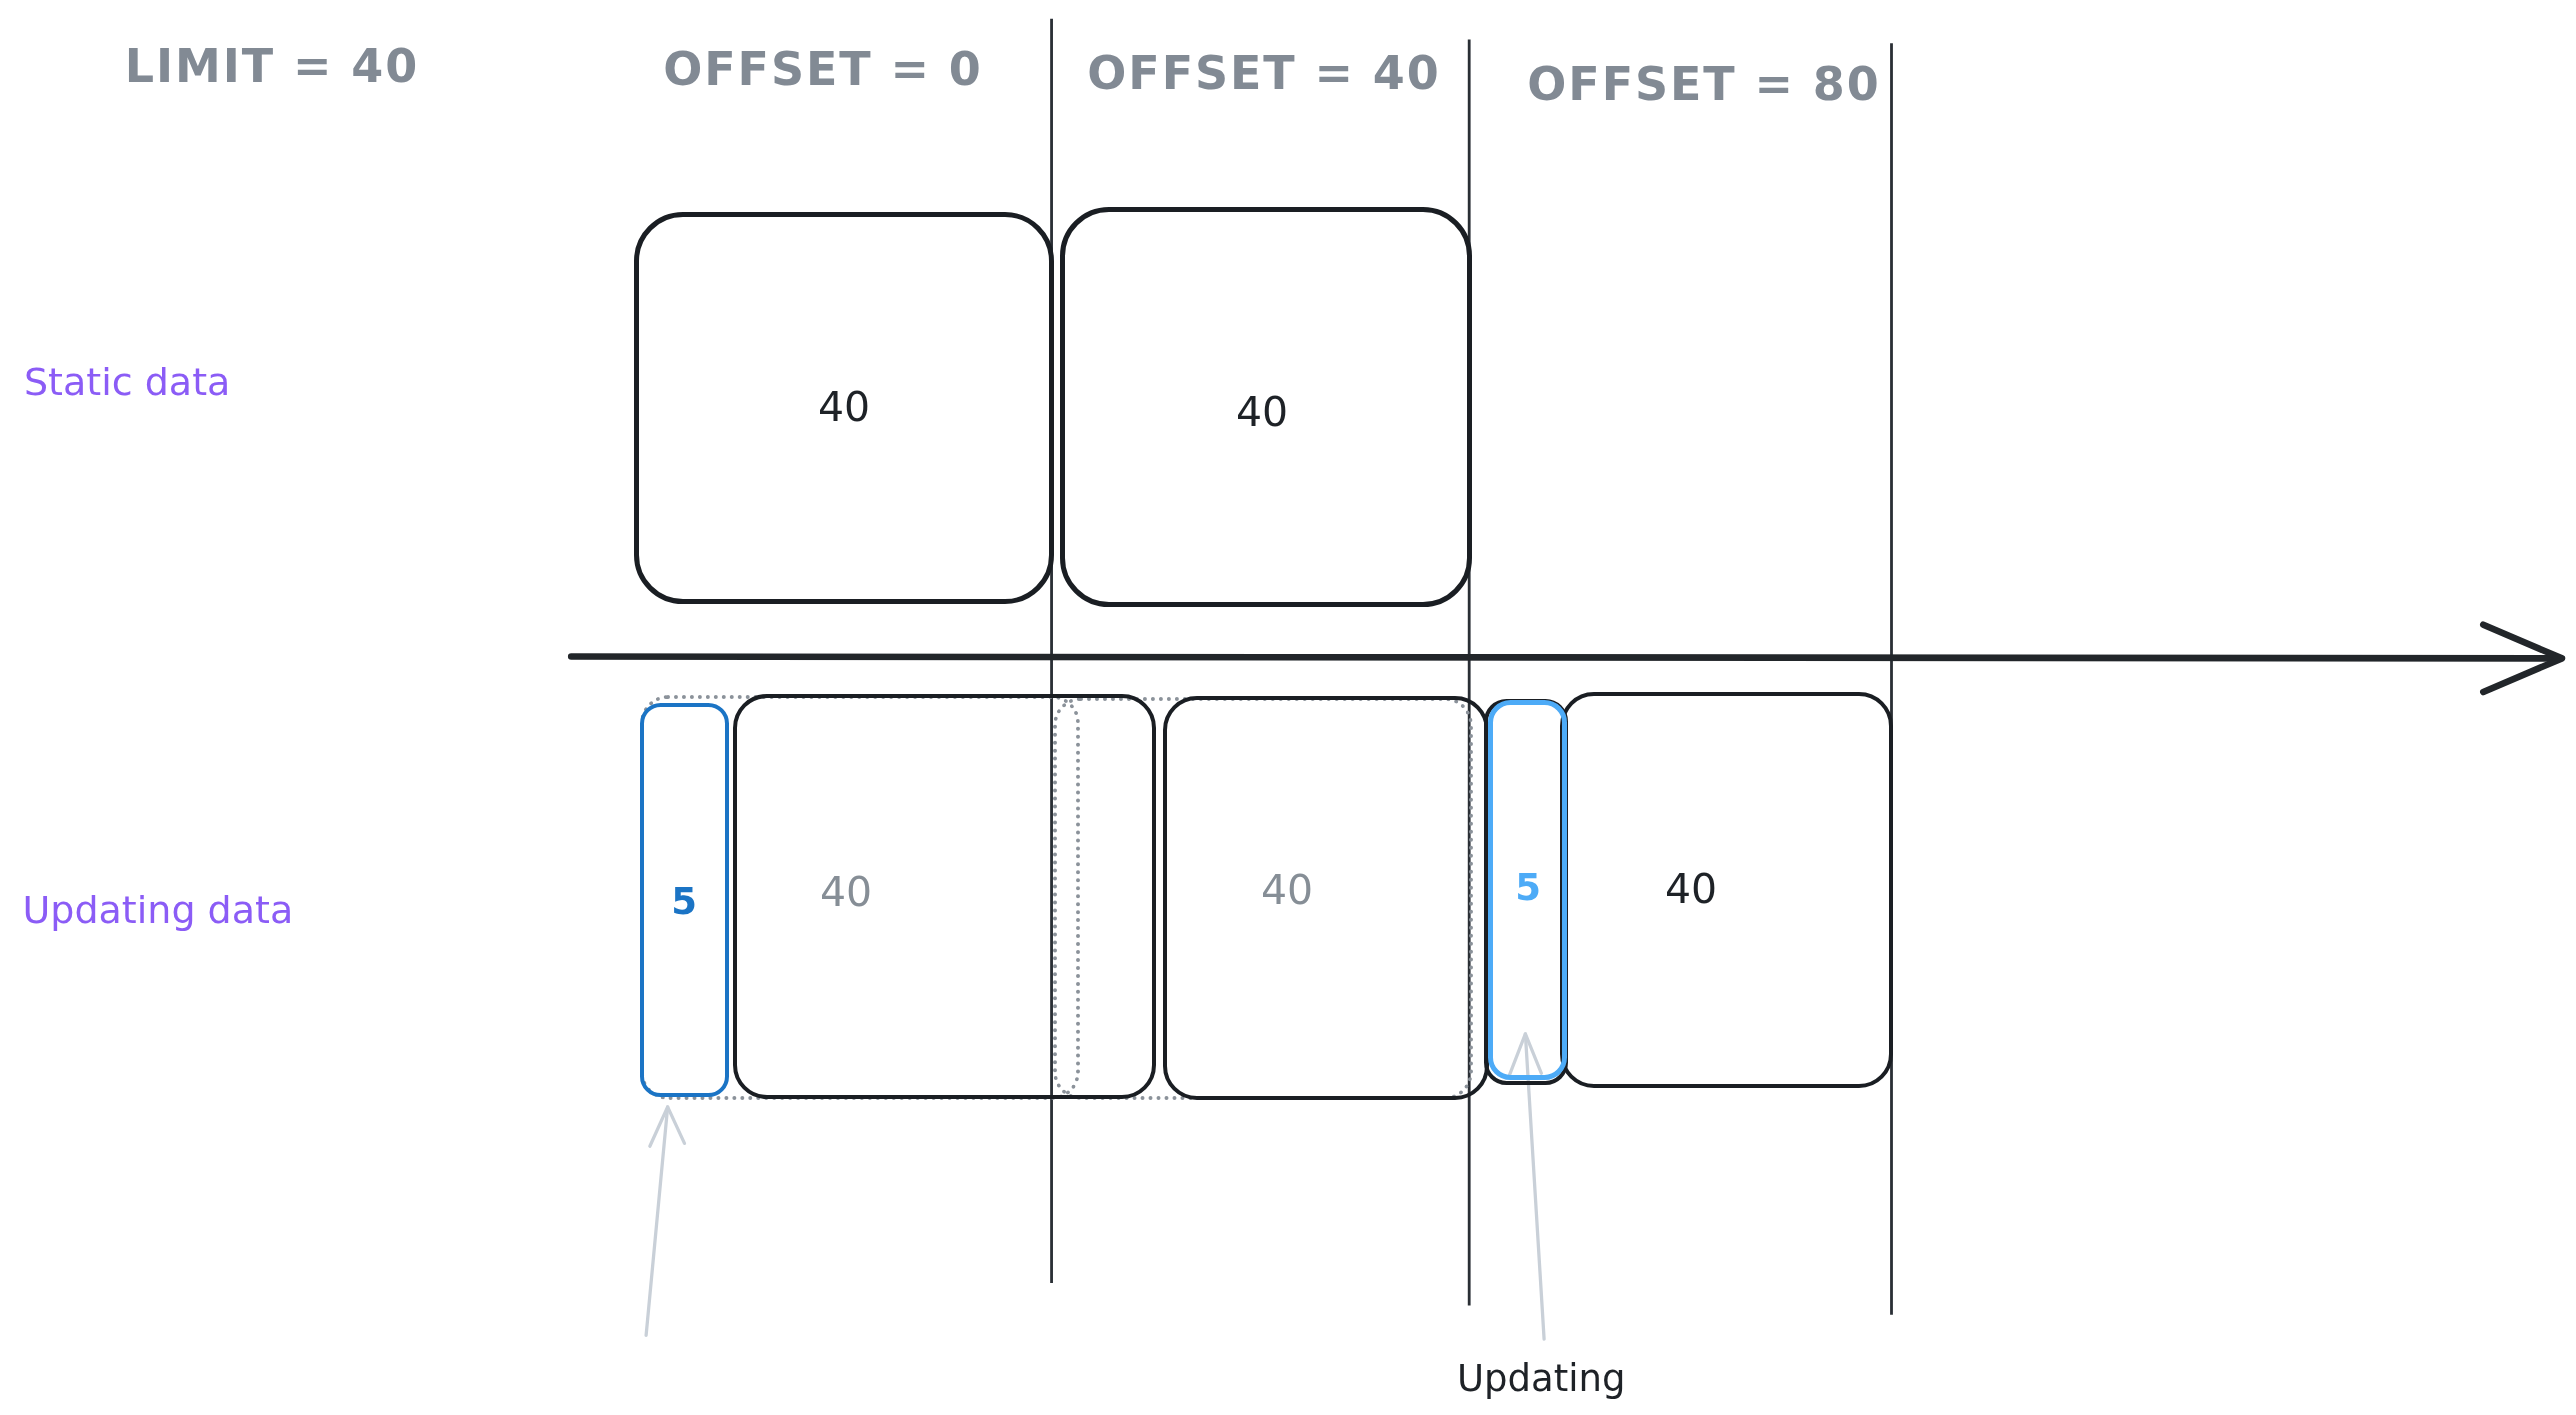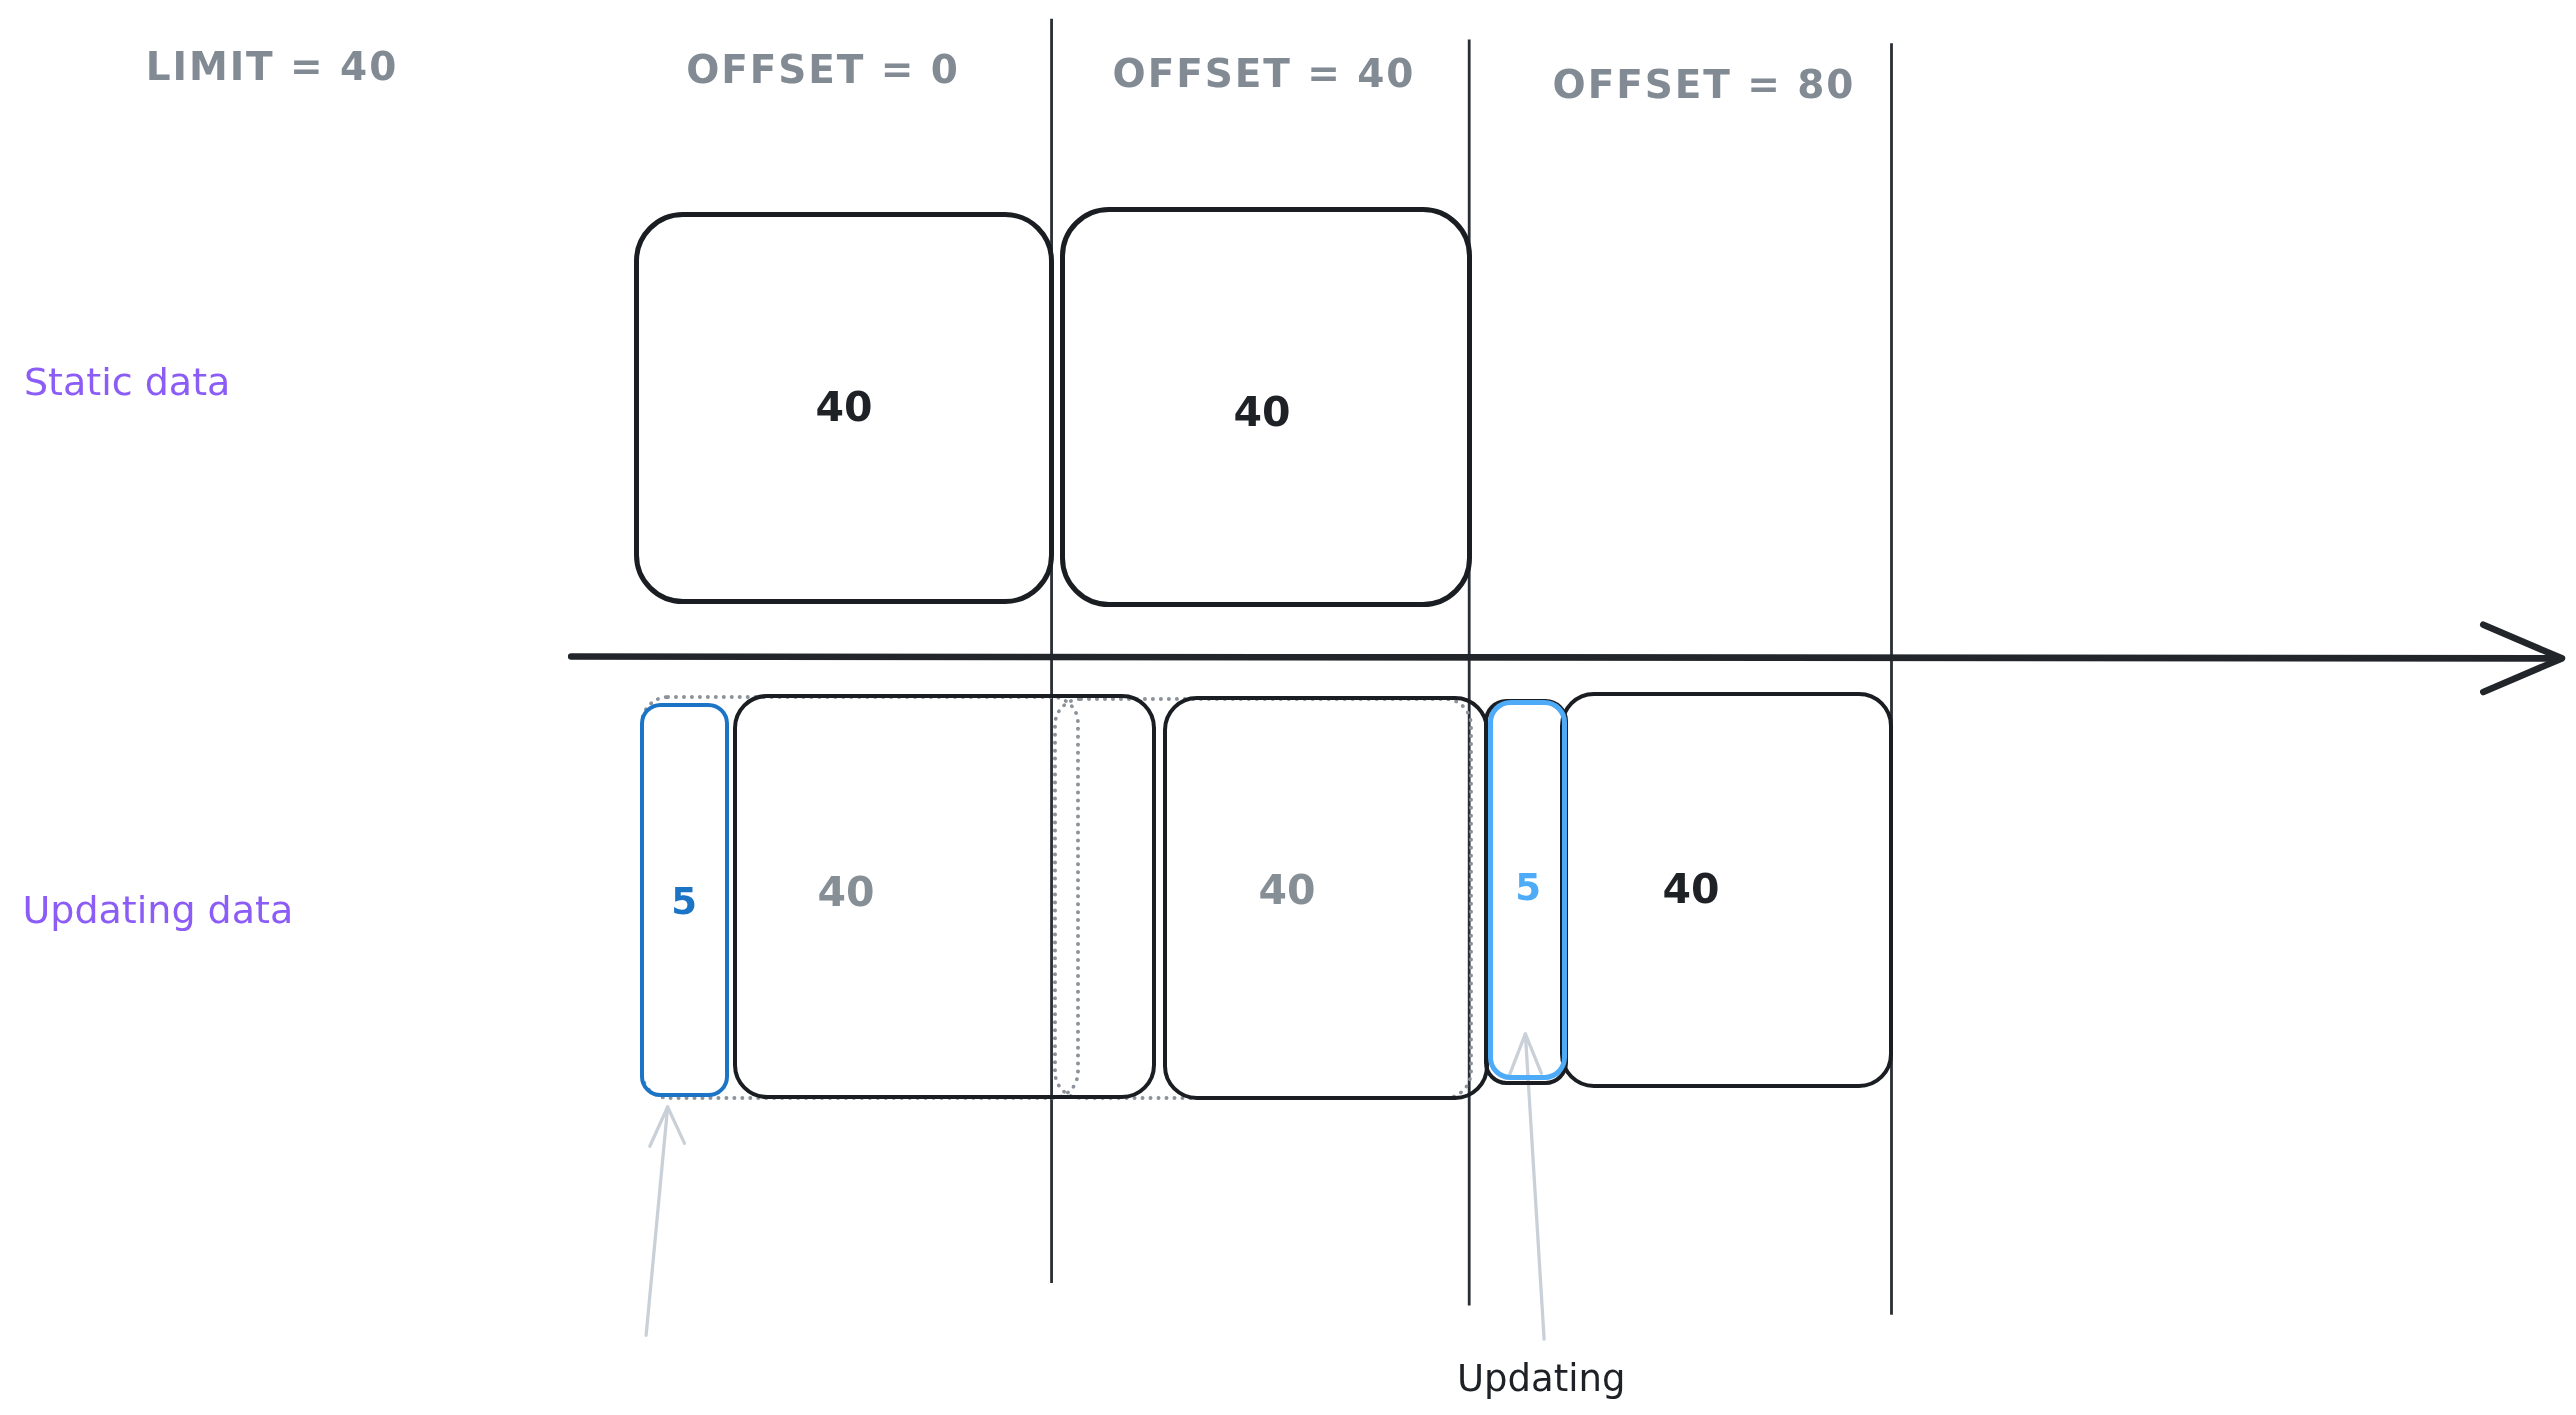--- a/index.html
+++ b/index.html
@@ -19,21 +19,21 @@
   }
   .overlay {
     position: absolute;
     left: 0; top: 0;
     width: 2576px; height: 1416px;
     pointer-events: none;
   }
   .hdr {
     position: absolute;
     transform: translate(-50%, -50%);
-    font-size: 39px;
+    font-size: 46px;
     font-weight: bold;
     letter-spacing: 1.9px;
     color: #828a94;
     white-space: nowrap;
   }
   .rowlabel {
     position: absolute;
     transform: translateY(-50%);
     font-size: 38px;
     color: #8b5cf6;
@@ -80,21 +80,20 @@
   .hl.duplicate {
     border: 5.6px solid #4dabf7;
     border-radius: 22.5px;
   }
   .num {
     position: absolute;
     transform: translate(-50%, -50%);
     font-size: 41px;
     color: #1e2227;
     white-space: nowrap;
-    font-weight: bold;
   }
   .num.gray { color: #868e96; }
   .num.five {
     font-size: 37px;
     font-weight: bold;
   }
   .num.five.dark { color: #1b74c5; }
   .num.five.light { color: #4dabf7; }
 </style>
 </head>

